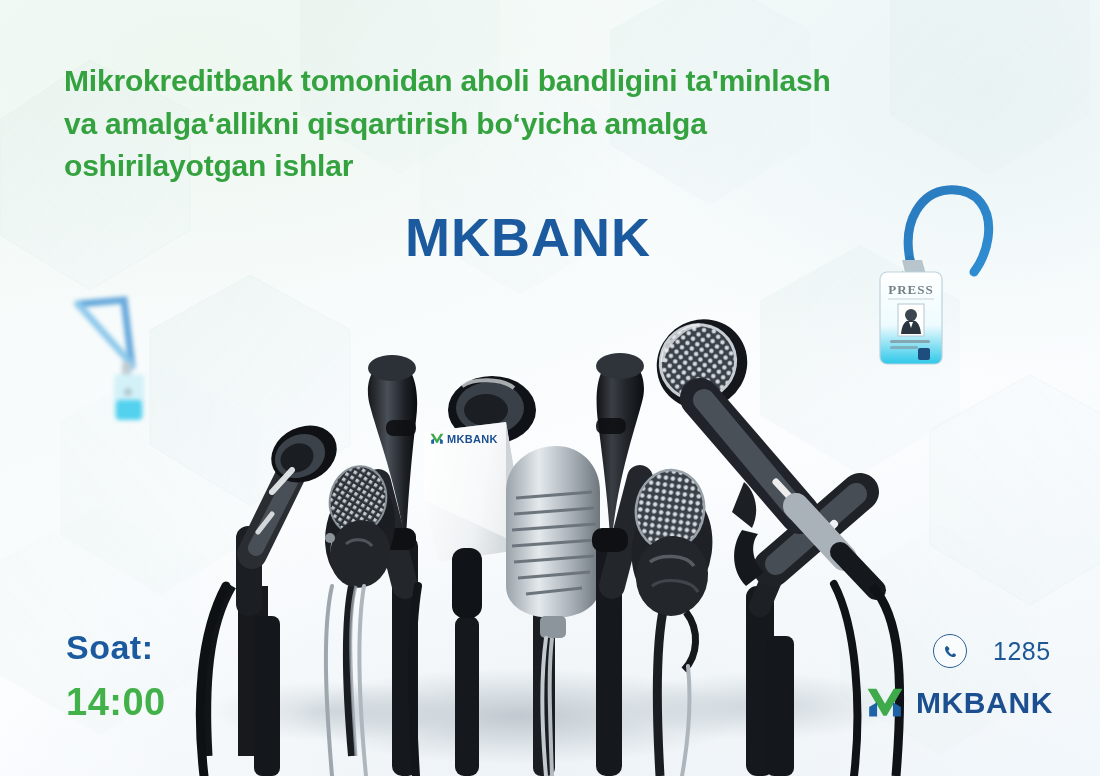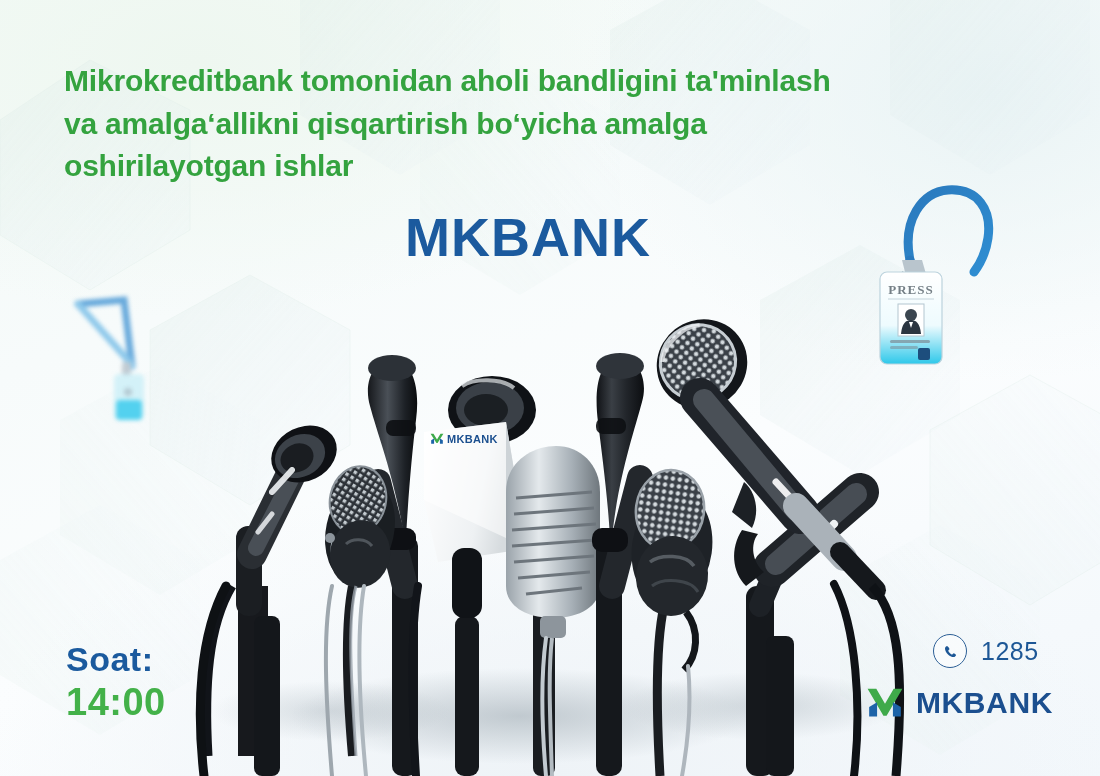--- a/index.html
+++ b/index.html
@@ -27,30 +27,30 @@
     color:#34a33f;letter-spacing:-.2px;
   }
   .headline span{display:block;}
   .brifing{
     position:absolute;left:405px;top:206px;
     font-size:54px;font-weight:700;letter-spacing:1px;
     color:#1b5a9e;
   }
   .soat{
     position:absolute;left:66px;top:628px;
-    font-size:34px;font-weight:700;color:#1b5a9e;letter-spacing:.5px;margin-top:12px;
+    font-size:34px;font-weight:700;color:#1b5a9e;letter-spacing:.5px;
   }
   .time{
     position:absolute;left:66px;top:681px;
     font-size:38px;font-weight:700;color:#43b149;letter-spacing:.5px;
   }
 
   
   .hotline{
-    position:absolute;left:933px;top:634px;display:flex;align-items:center;gap:14px;
+    position:absolute;left:933px;top:634px;display:flex;align-items:center;gap:26px;
   }
   .phone-circle{
     width:32px;height:32px;border-radius:50%;
     border:1.6px solid #2c5f96;display:flex;align-items:center;justify-content:center;
     background:rgba(255,255,255,.5);
   }
   .phone-circle svg{display:block;}
   .hotline-num{font-size:25px;font-weight:400;color:#1d5796;letter-spacing:.5px;}
 
   

